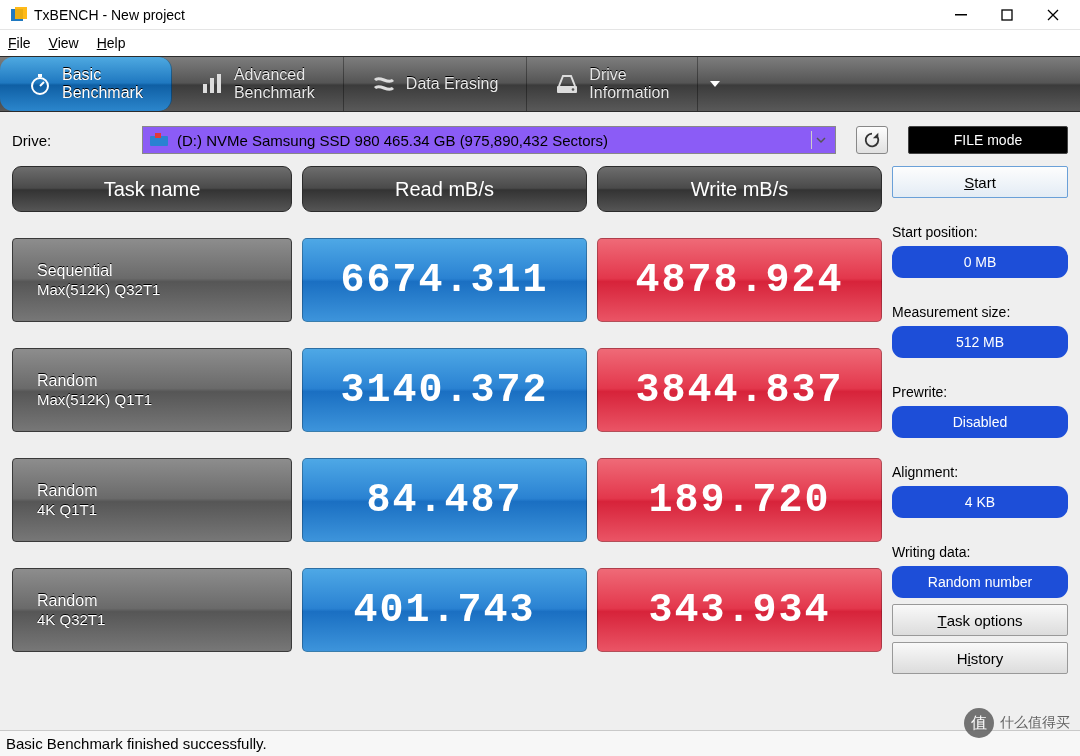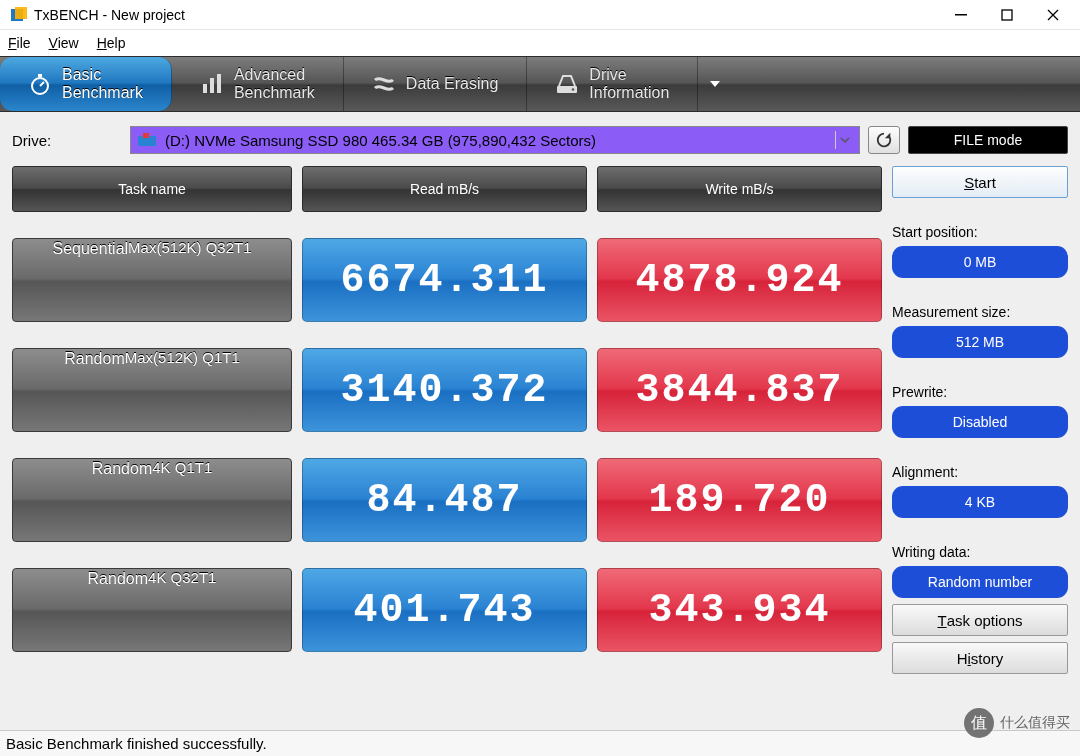--- a/index.html
+++ b/index.html
@@ -39,21 +39,21 @@
   .tab-more svg { width:12px; height:10px; fill:#fff;}
 
   
   .body {
     position:relative;
     height: calc(756px - 30px - 26px - 56px - 26px);
     background:#efefef;
     padding:14px 12px 8px 12px;
   }
 
-  .driverow { display:flex; align-items:center; gap:8px; margin-bottom:12px; }
+  .driverow { display:flex; align-items:center; gap:20px; margin-bottom:12px; }
   .driverow .lbl { font-size:15px; width:110px; }
   .drive-select {
     flex:1; height:28px; background:#8b5cf6; border:1px solid #888;
     display:flex; align-items:center; padding:0 6px; font-size:15px;
   }
   .drive-select .dic { width:22px; height:16px; margin-right:6px; }
   .drive-select .txt { flex:1; }
   .drive-select .chev { width:18px; height:18px; display:flex; align-items:center; justify-content:center; border-left:1px solid #ccc;}
   .refresh-btn {
     width:32px; height:28px; background:linear-gradient(#fdfdfd,#e0e0e0);
@@ -67,27 +67,27 @@
   
   .cols { display:flex; gap:10px; }
 
   .grid { flex:1; display:grid;
     grid-template-columns: 280px 1fr 1fr;
     grid-auto-rows: 46px;
     gap:10px;
   }
   .grid .hdr {
     background:linear-gradient(#6d6d6d,#4a4a4a 48%,#333 52%,#555);
-    color:#fff; font-size:14px; display:flex; align-items:center; justify-content:center;
-    border-radius:3px; border:1px solid #2b2b2b;
+    color:#fff; font-size:20px; display:flex; align-items:center; justify-content:center;
+    border-radius:9px; border:1px solid #2b2b2b;
   }
   .grid .task {
     background:linear-gradient(#8d8d8d,#6a6a6a 48%,#565656 52%,#777);
     color:#fff; font-size:16px; border-radius:4px; border:1px solid #3a3a3a;
-    display:flex; flex-direction:row; justify-content:center; padding:0 24px;
+    display:flex; flex-direction:column; justify-content:center; padding:0 24px;
     text-shadow:0 -1px 0 #000; line-height:1.25; height:84px;
   }
   .grid .task .l2 { font-size:15px; }
   .val {
     height:84px; border-radius:5px; display:flex; align-items:center; justify-content:center;
     font-family: Liberation Mono, monospace; font-size:40px; color:#fff; font-weight:600;
     letter-spacing:2px; border:1px solid rgba(0,0,0,.25);
   }
   .val.read  { background:linear-gradient(#4ea8e6,#2a82d2 48%,#1a6fc2 52%,#3d94db); }
   .val.write { background:linear-gradient(#ef6a77,#e3374c 48%,#d7233a 52%,#ea5465); }

